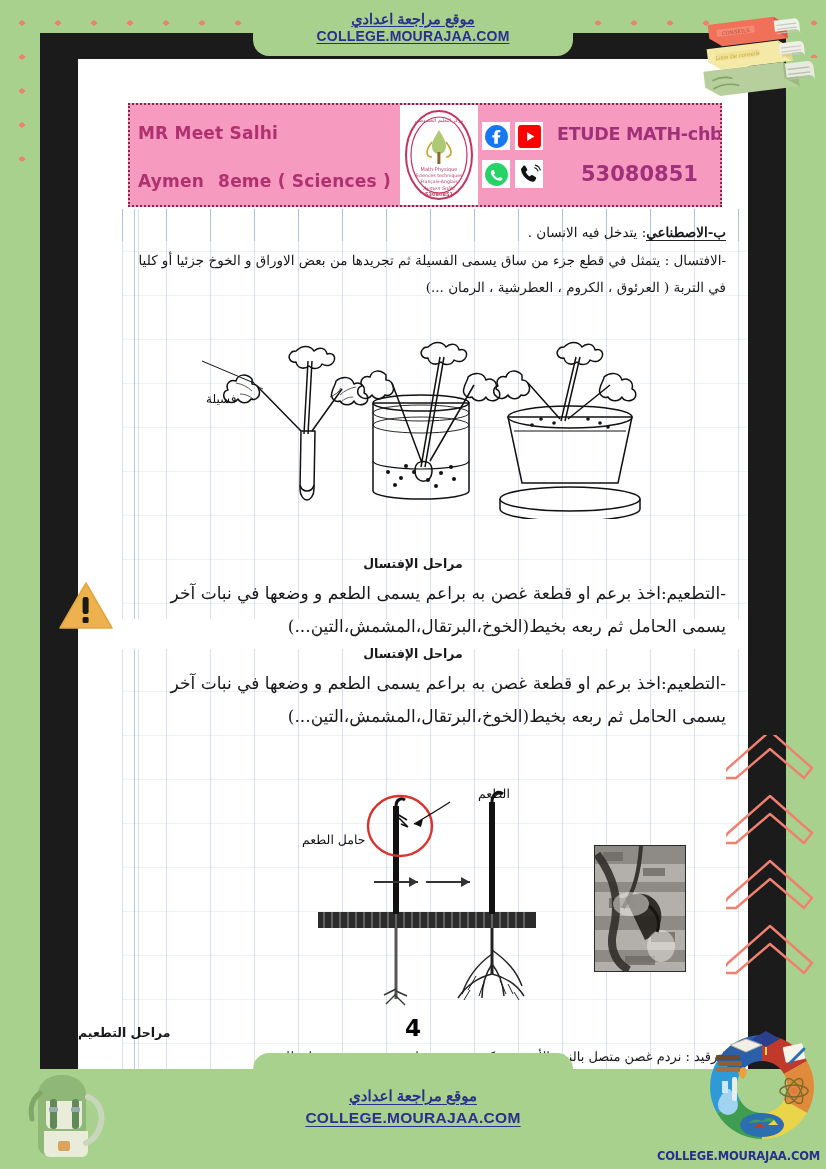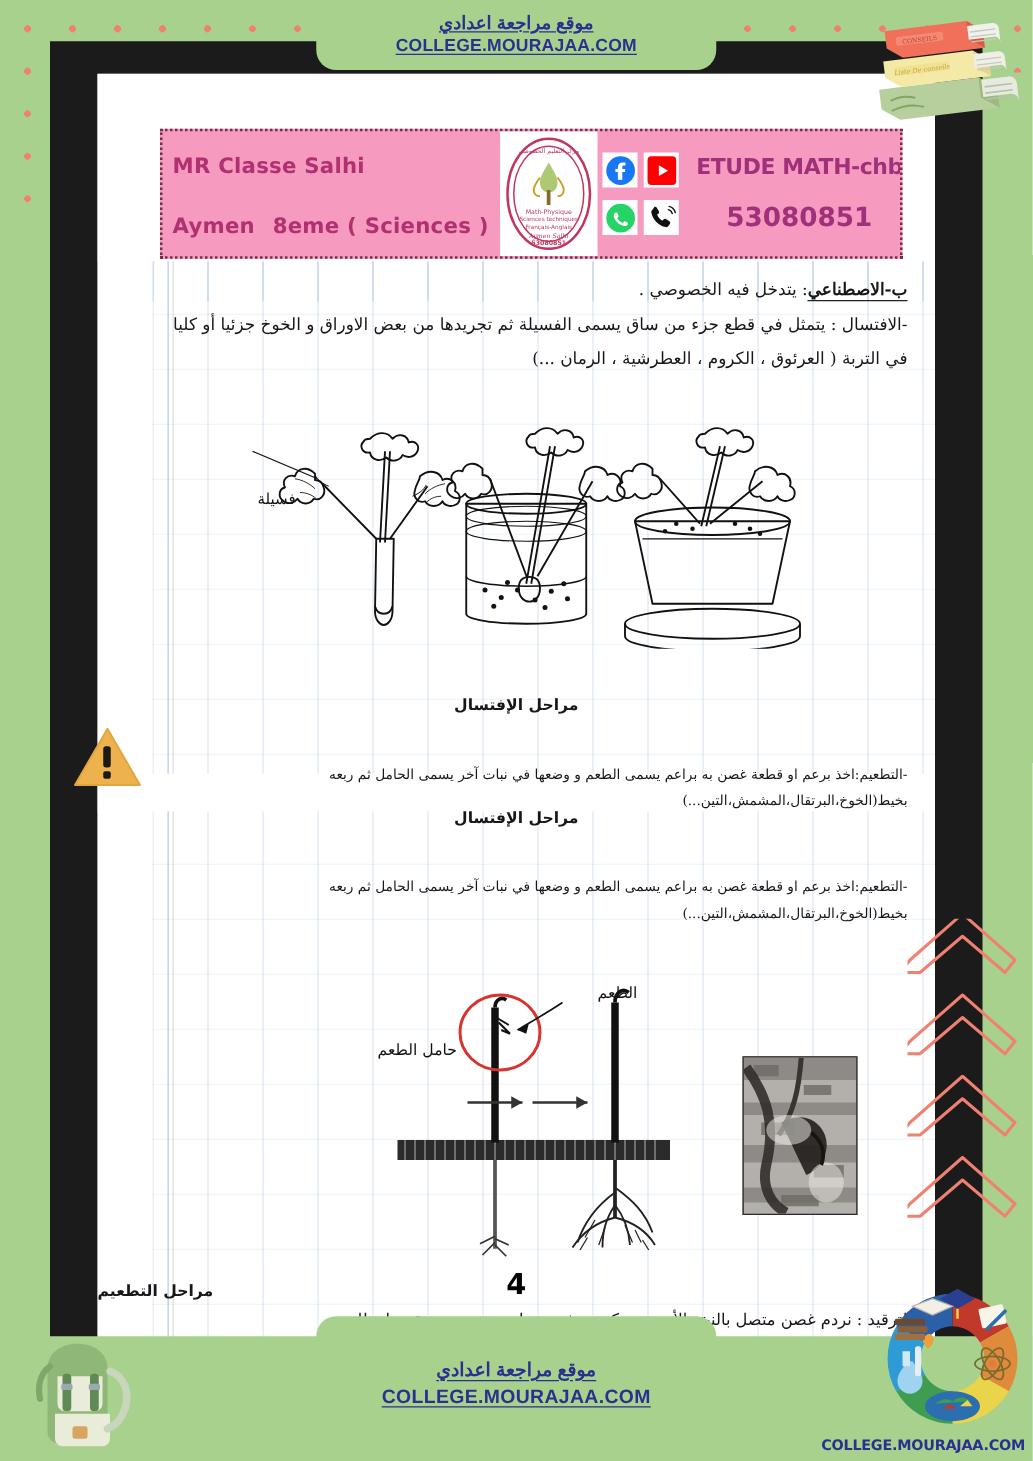--- a/index.html
+++ b/index.html
@@ -170,21 +170,21 @@
     font-size:13.5px;line-height:1.95;
   }
   .p-intro .hd{font-weight:bold;border-bottom:1px solid #222;}
   .sec-title{
     position:absolute;left:0;width:670px;text-align:center;
     font-family:"DejaVu Sans","Liberation Sans",sans-serif;
     font-weight:bold;font-size:12.5px;color:#17171a;direction:rtl;
   }
   .p-block{
     position:absolute;right:22px;width:600px;
-    font-size:11px;line-height:1.95;margin-top:32px;
+    font-size:17px;line-height:1.95;
   }
   .p-bottom{
     position:absolute;right:14px;top:988px;width:640px;
     font-size:13px;line-height:1.6;
   }
   .page-num{
     position:absolute;left:0;top:956px;width:670px;text-align:center;
     font-family:"DejaVu Sans",sans-serif;font-weight:bold;font-size:23px;color:#000;
   }
 
@@ -252,21 +252,21 @@
       <div class="grid-lines"></div>
       <div class="grid-top-lines"></div>
       <div class="margin-rule"></div>
       <div class="margin-rule2"></div>
       <div class="white-mask"></div>
       <div class="white-mask-b"></div>
     </div>
 
     <div class="hdr-card">
       <div class="hdr-left">
-        <div class="hdr-line">MR  Classe Salhi</div>
+        <div class="hdr-line">MR  Meet Salhi</div>
         <div class="hdr-line">
           <span>Aymen</span>
           <span style="padding-left:8px">8eme ( Sciences )</span>
         </div>
       </div>
 
       <div class="hdr-stamp">
         <svg width="74" height="94" viewBox="0 0 74 94" aria-hidden="true">
           <ellipse cx="37" cy="47" rx="33" ry="44" fill="none" stroke="#c2355f" stroke-width="2"></ellipse>
           <ellipse cx="37" cy="47" rx="28" ry="38" fill="none" stroke="#c2355f" stroke-width="1.2"></ellipse>
@@ -317,21 +317,21 @@
         <div class="txt-col">
           <div class="brand-txt">ETUDE MATH-chbedda</div>
           <div class="phone-txt">53080851</div>
         </div>
       </div>
     </div>
 
     <div class="doc-body">
 
       <div class="p-intro ar">
-        <span class="hd">ب-الاصطناعي</span><span>: يتدخل فيه الخصوصي .</span>
+        <span class="hd">ب-الاصطناعي</span><span>: يتدخل فيه الانسان .</span>
         <div style="margin-top:2px">-الافتسال : يتمثل في قطع جزء من ساق يسمى الفسيلة ثم تجريدها من بعض الاوراق و الخوخ جزئيا أو كليا في التربة ( العرئوق ، الكروم ، العطرشية ، الرمان ...)</div>
       </div>
 
       <div class="fig-label-fusila">فسيلة</div>
       <div class="fig-cuttings">
         <svg width="470" height="180" viewBox="0 0 470 180" aria-hidden="true">
           <g fill="none" stroke="#111" stroke-width="1.5" stroke-linejoin="round">
 
             <path d="M6 22 L58 44" stroke-width="1"></path>
 

